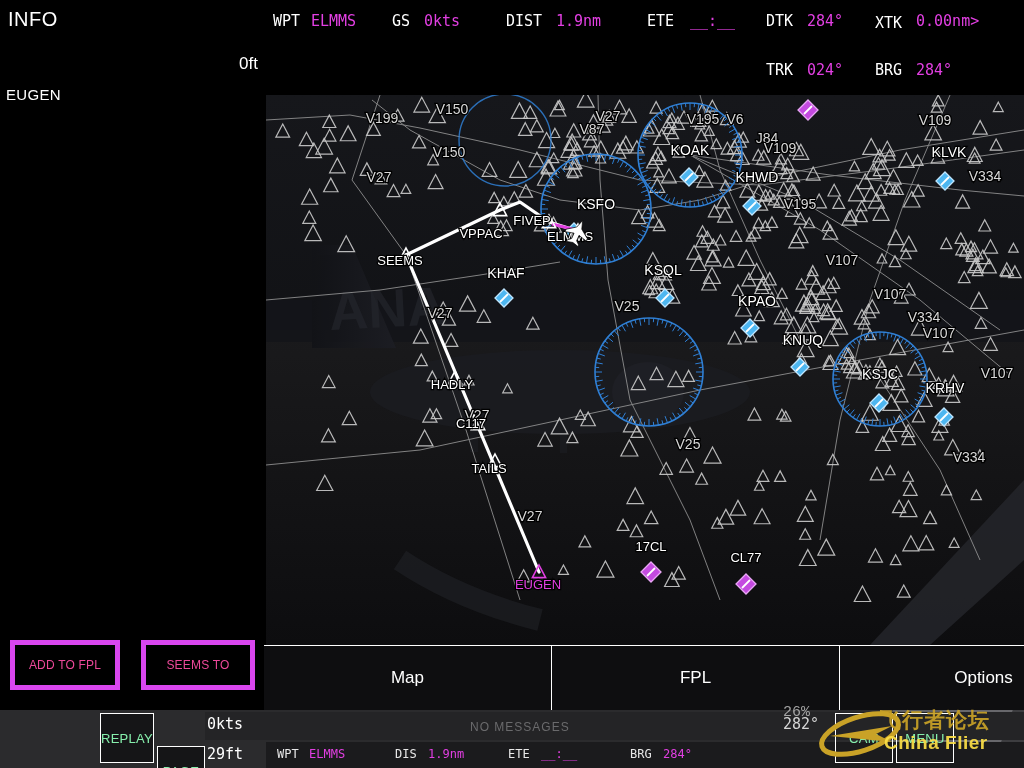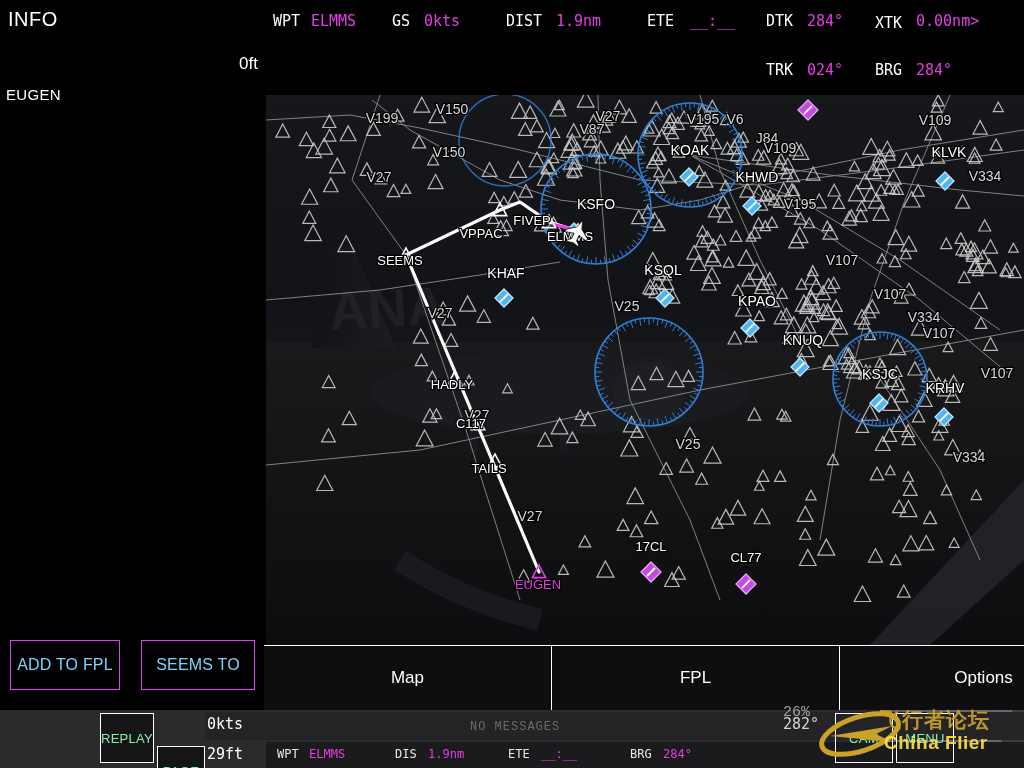--- a/index.html
+++ b/index.html
@@ -22,23 +22,23 @@
   }
   #alt-readout{
     position:absolute; right:8px; top:54px;
     font-size:17px; color:#fff;
   }
   #info-ident{
     position:absolute; left:6px; top:86px;
     font-size:15px; color:#fff; letter-spacing:.3px;
   }
   .panel-btn{
-    position:absolute; border:1px solid #d946ef; background:#000;
-    color:#7dd3fc; display:flex; align-items:center; justify-content:center;
-    font-size:16px; letter-spacing:.2px;
+    position:absolute; border:5px solid #d946ef; background:#000;
+    color:#ec4899; display:flex; align-items:center; justify-content:center;
+    font-size:12px; letter-spacing:.2px;
   }
   #btn-add-fpl{ left:10px; top:640px; width:110px; height:50px; }
   #btn-direct-to{ left:141px; top:640px; width:114px; height:50px; }
 
   
   #top-strip{
     position:absolute; left:266px; top:0; width:758px; height:95px;
     background:#000;
     font-family:"DejaVu Sans Mono", monospace;
   }
@@ -96,21 +96,21 @@
                 font-family:"DejaVu Sans Mono", monospace; color:#d6d6d6; }
   #thr-readout{ position:absolute; left:783px; top:704px; font-size:15px;
                 font-family:Liberation Mono, monospace; color:#a3a3a3; }
 
   #msg-area{
     position:absolute; left:205px; top:712px; width:930px; height:28px;
     background:#242426;
   }
   #msg-text{
     position:absolute; left:470px; top:720px; font-size:12px;
-    font-family:Liberation Mono, monospace; color:#6a6a6c; letter-spacing:1px;
+    font-family:Liberation Sans, sans-serif; color:#6a6a6c; letter-spacing:1px;
   }
   #fpl-strip{
     position:absolute; left:266px; top:742px; width:870px; height:26px;
     background:#1b1b1d;
   }
   .fl{ position:absolute; font-size:12px; font-family:"DejaVu Sans Mono", monospace;
        color:#e8e8e8; top:747px;}
   .fv{ position:absolute; font-size:12px; font-family:"DejaVu Sans Mono", monospace;
        color:#e23fe2; top:747px;}
 

